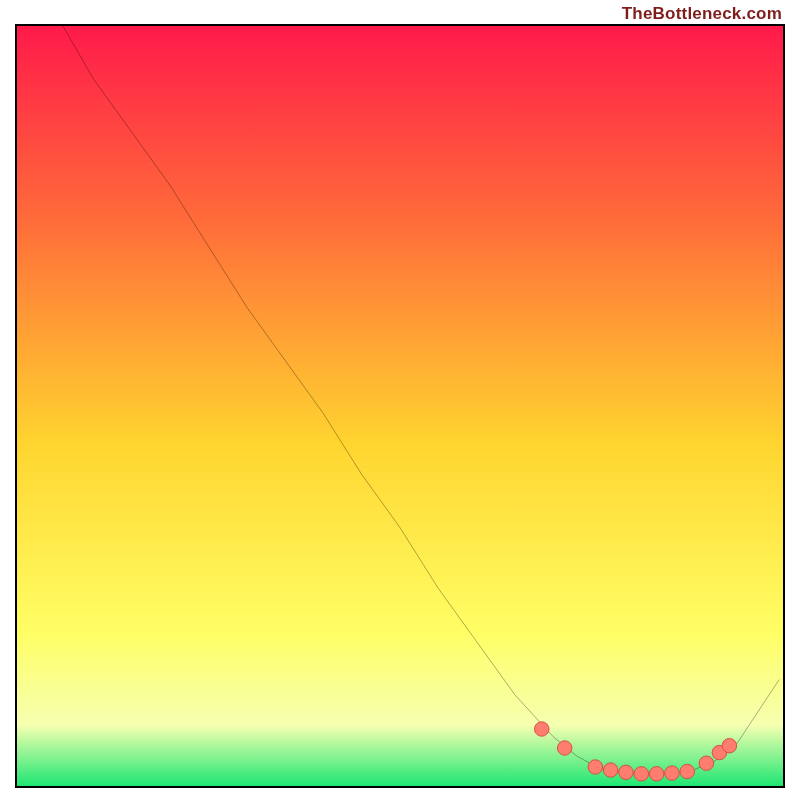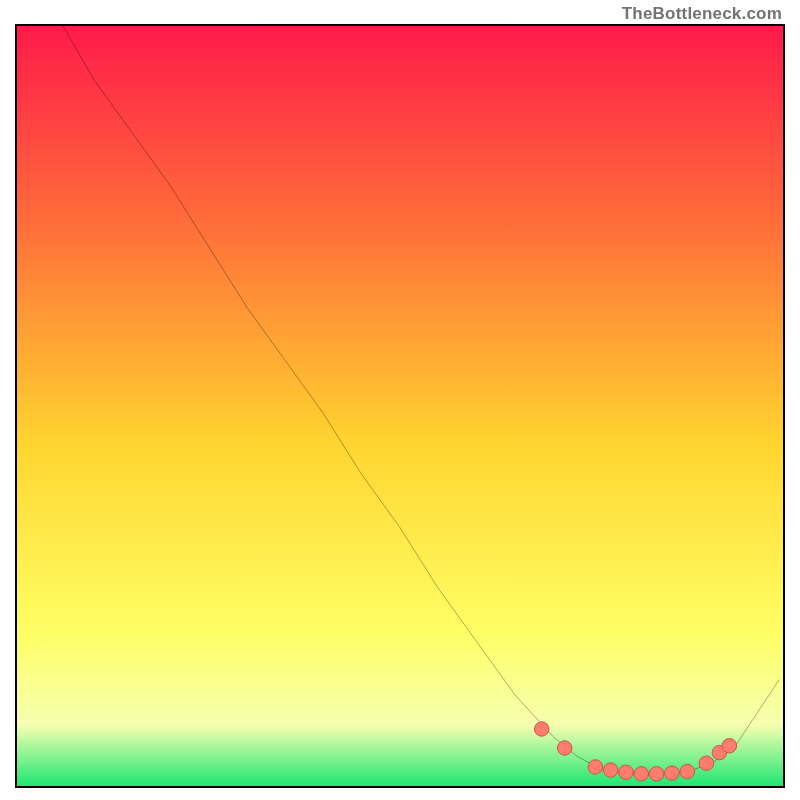--- a/index.html
+++ b/index.html
@@ -1,20 +1,20 @@
 <!DOCTYPE html>
 <html><head>
 <meta charset="utf-8">
 <style>
   * { margin: 0; padding: 0; box-sizing: border-box; }
   body { width: 800px; height: 800px; overflow: hidden; font-family: Arial, sans-serif; position: relative; background: #fff; }
   .chart-container { position: absolute; top: 0; left: 0; width: 800px; height: 800px; }
   .plot-area { position: absolute; top: 24px; left: 15px; width: 770px; height: 764px; border: 2px solid #000; }
   .gradient-bg { position: absolute; top: 0; left: 0; width: 100%; height: 100%; }
-  .watermark { position: absolute; top: 4px; right: 18px; font-size: 17px; font-weight: bold; color: #737373; letter-spacing: 0.2px; }
+  .watermark { position: absolute; top: 4px; right: 18px; font-size: 17px; font-weight: bold; color: #7f1d1d; letter-spacing: 0.2px; }
   .curve-svg { position: absolute; top: 0; left: 0; width: 100%; height: 100%; }
 </style>
 </head>
 <body>
 
 <div class="chart-container">
   <div class="watermark">TheBottleneck.com</div>
   <div class="plot-area">
     <svg class="gradient-bg" viewBox="0 0 770 764" preserveAspectRatio="none">
       <defs>

